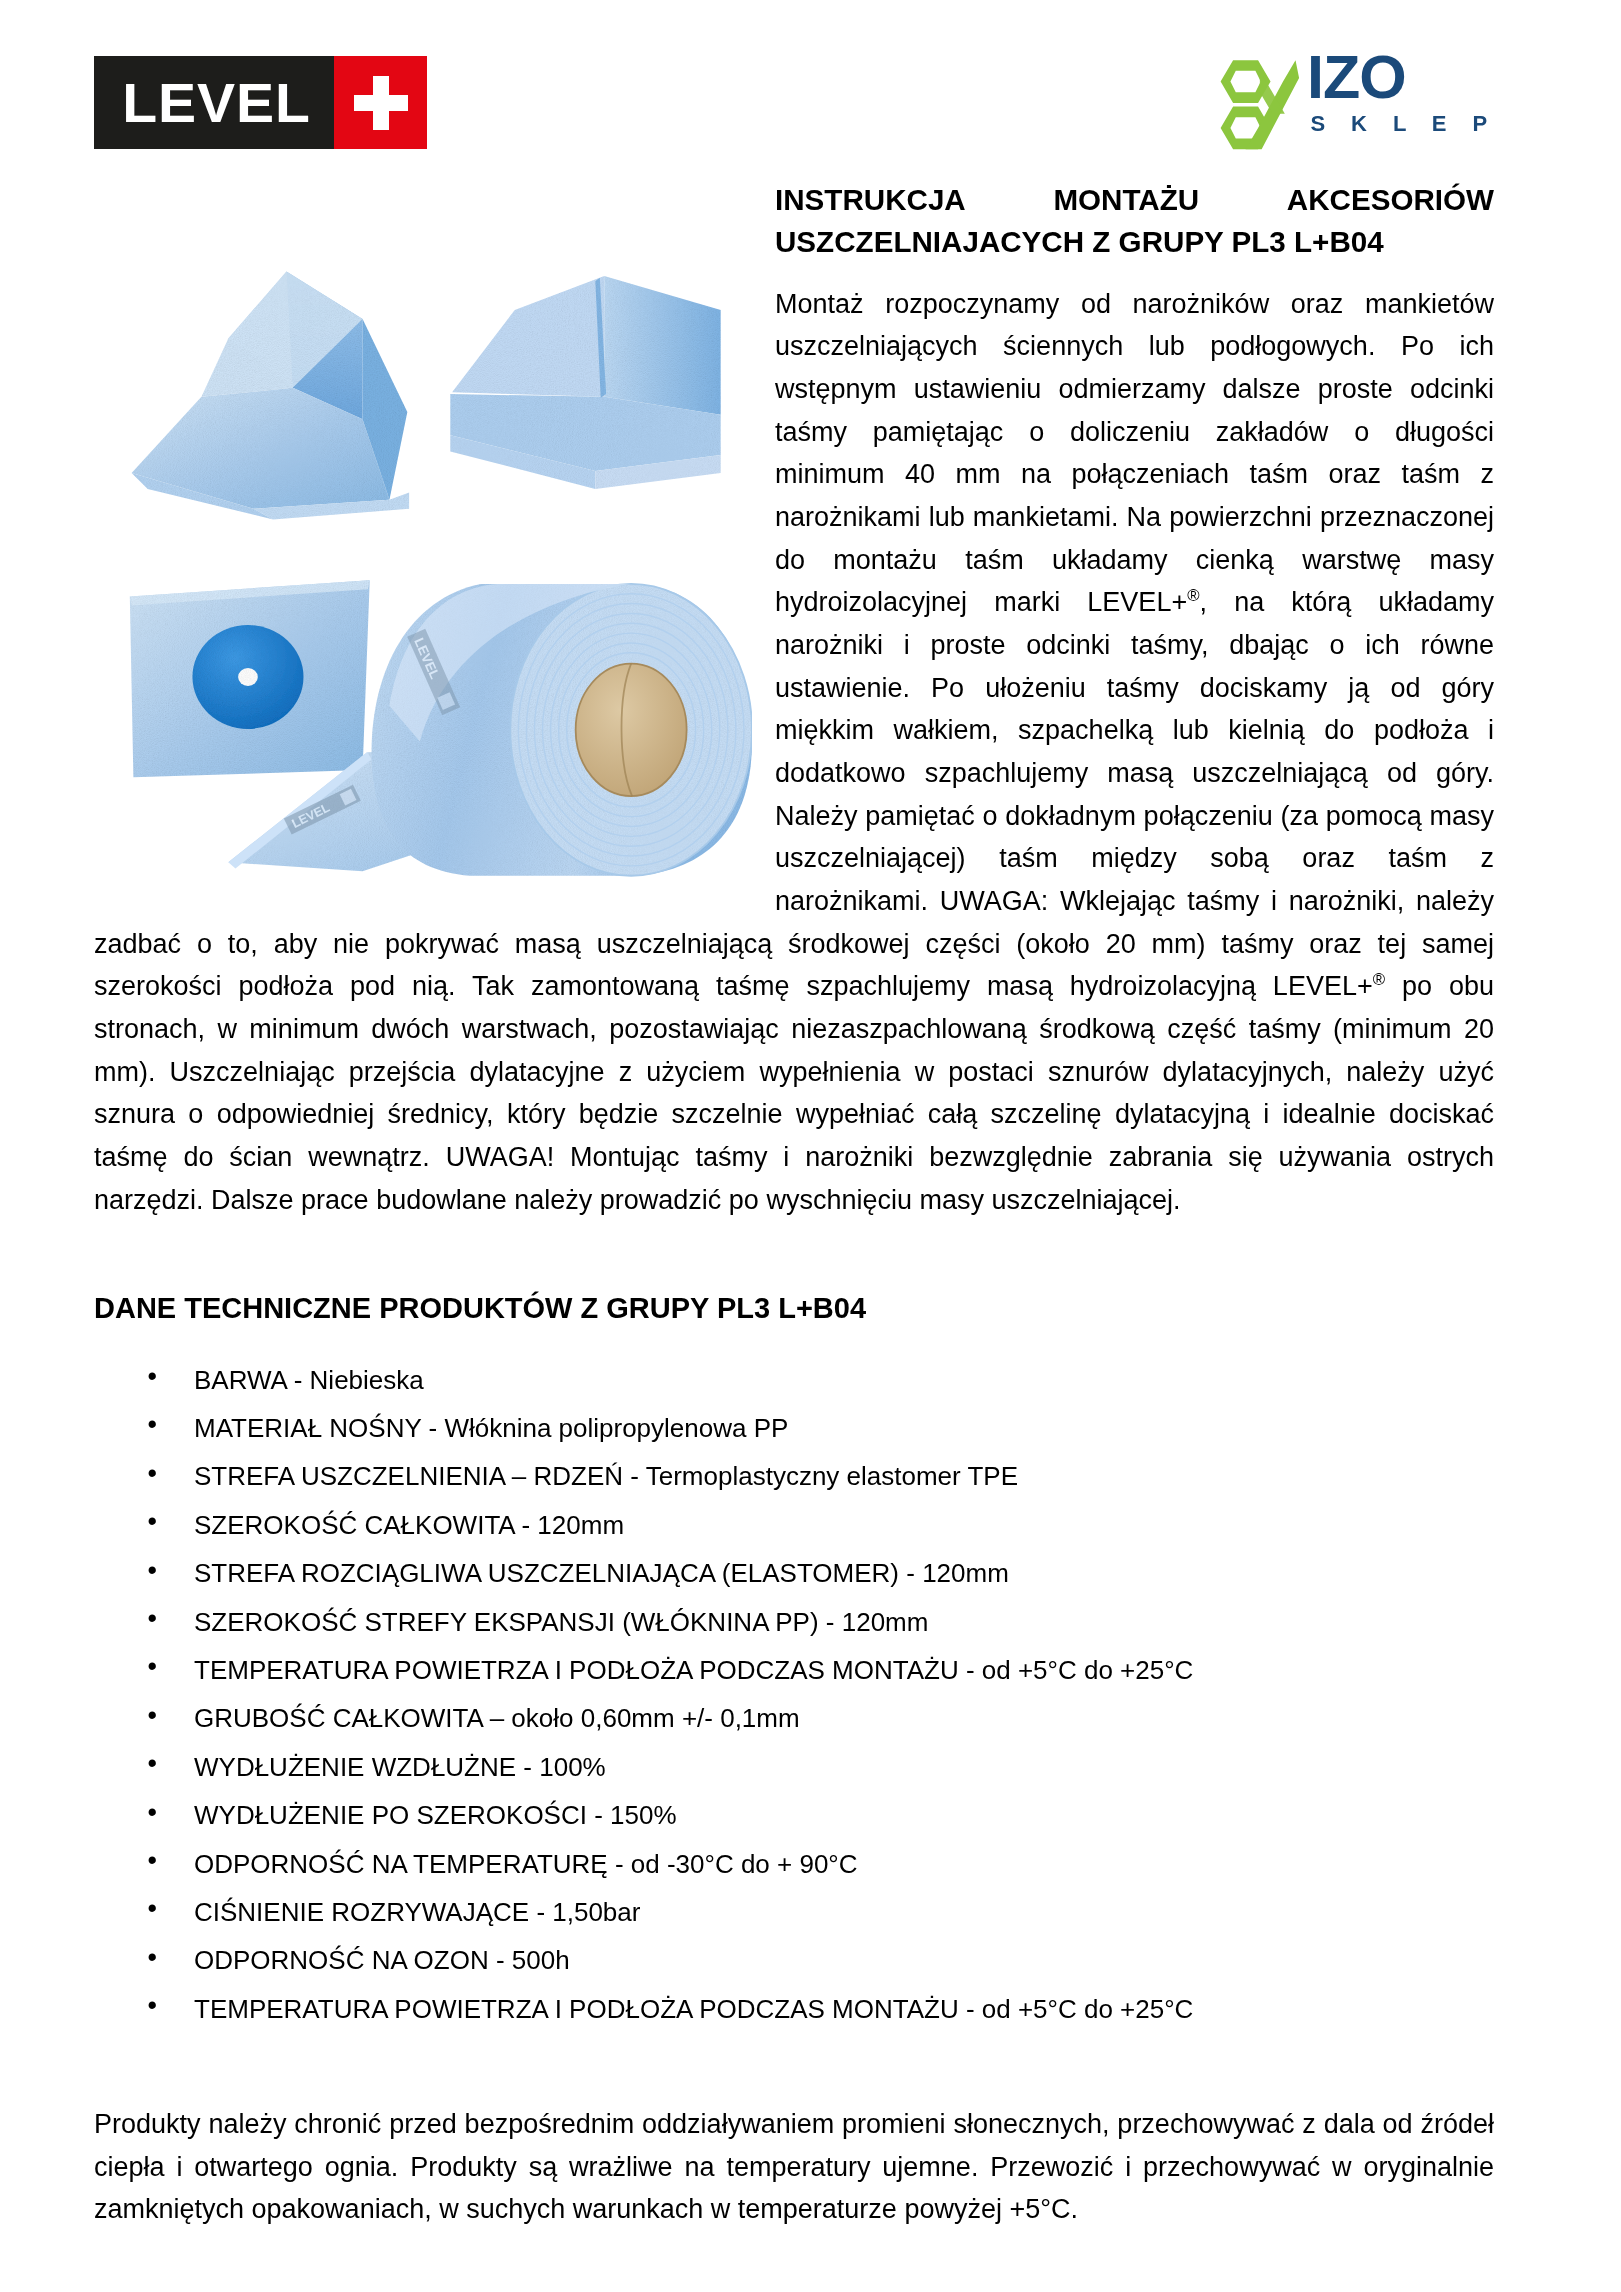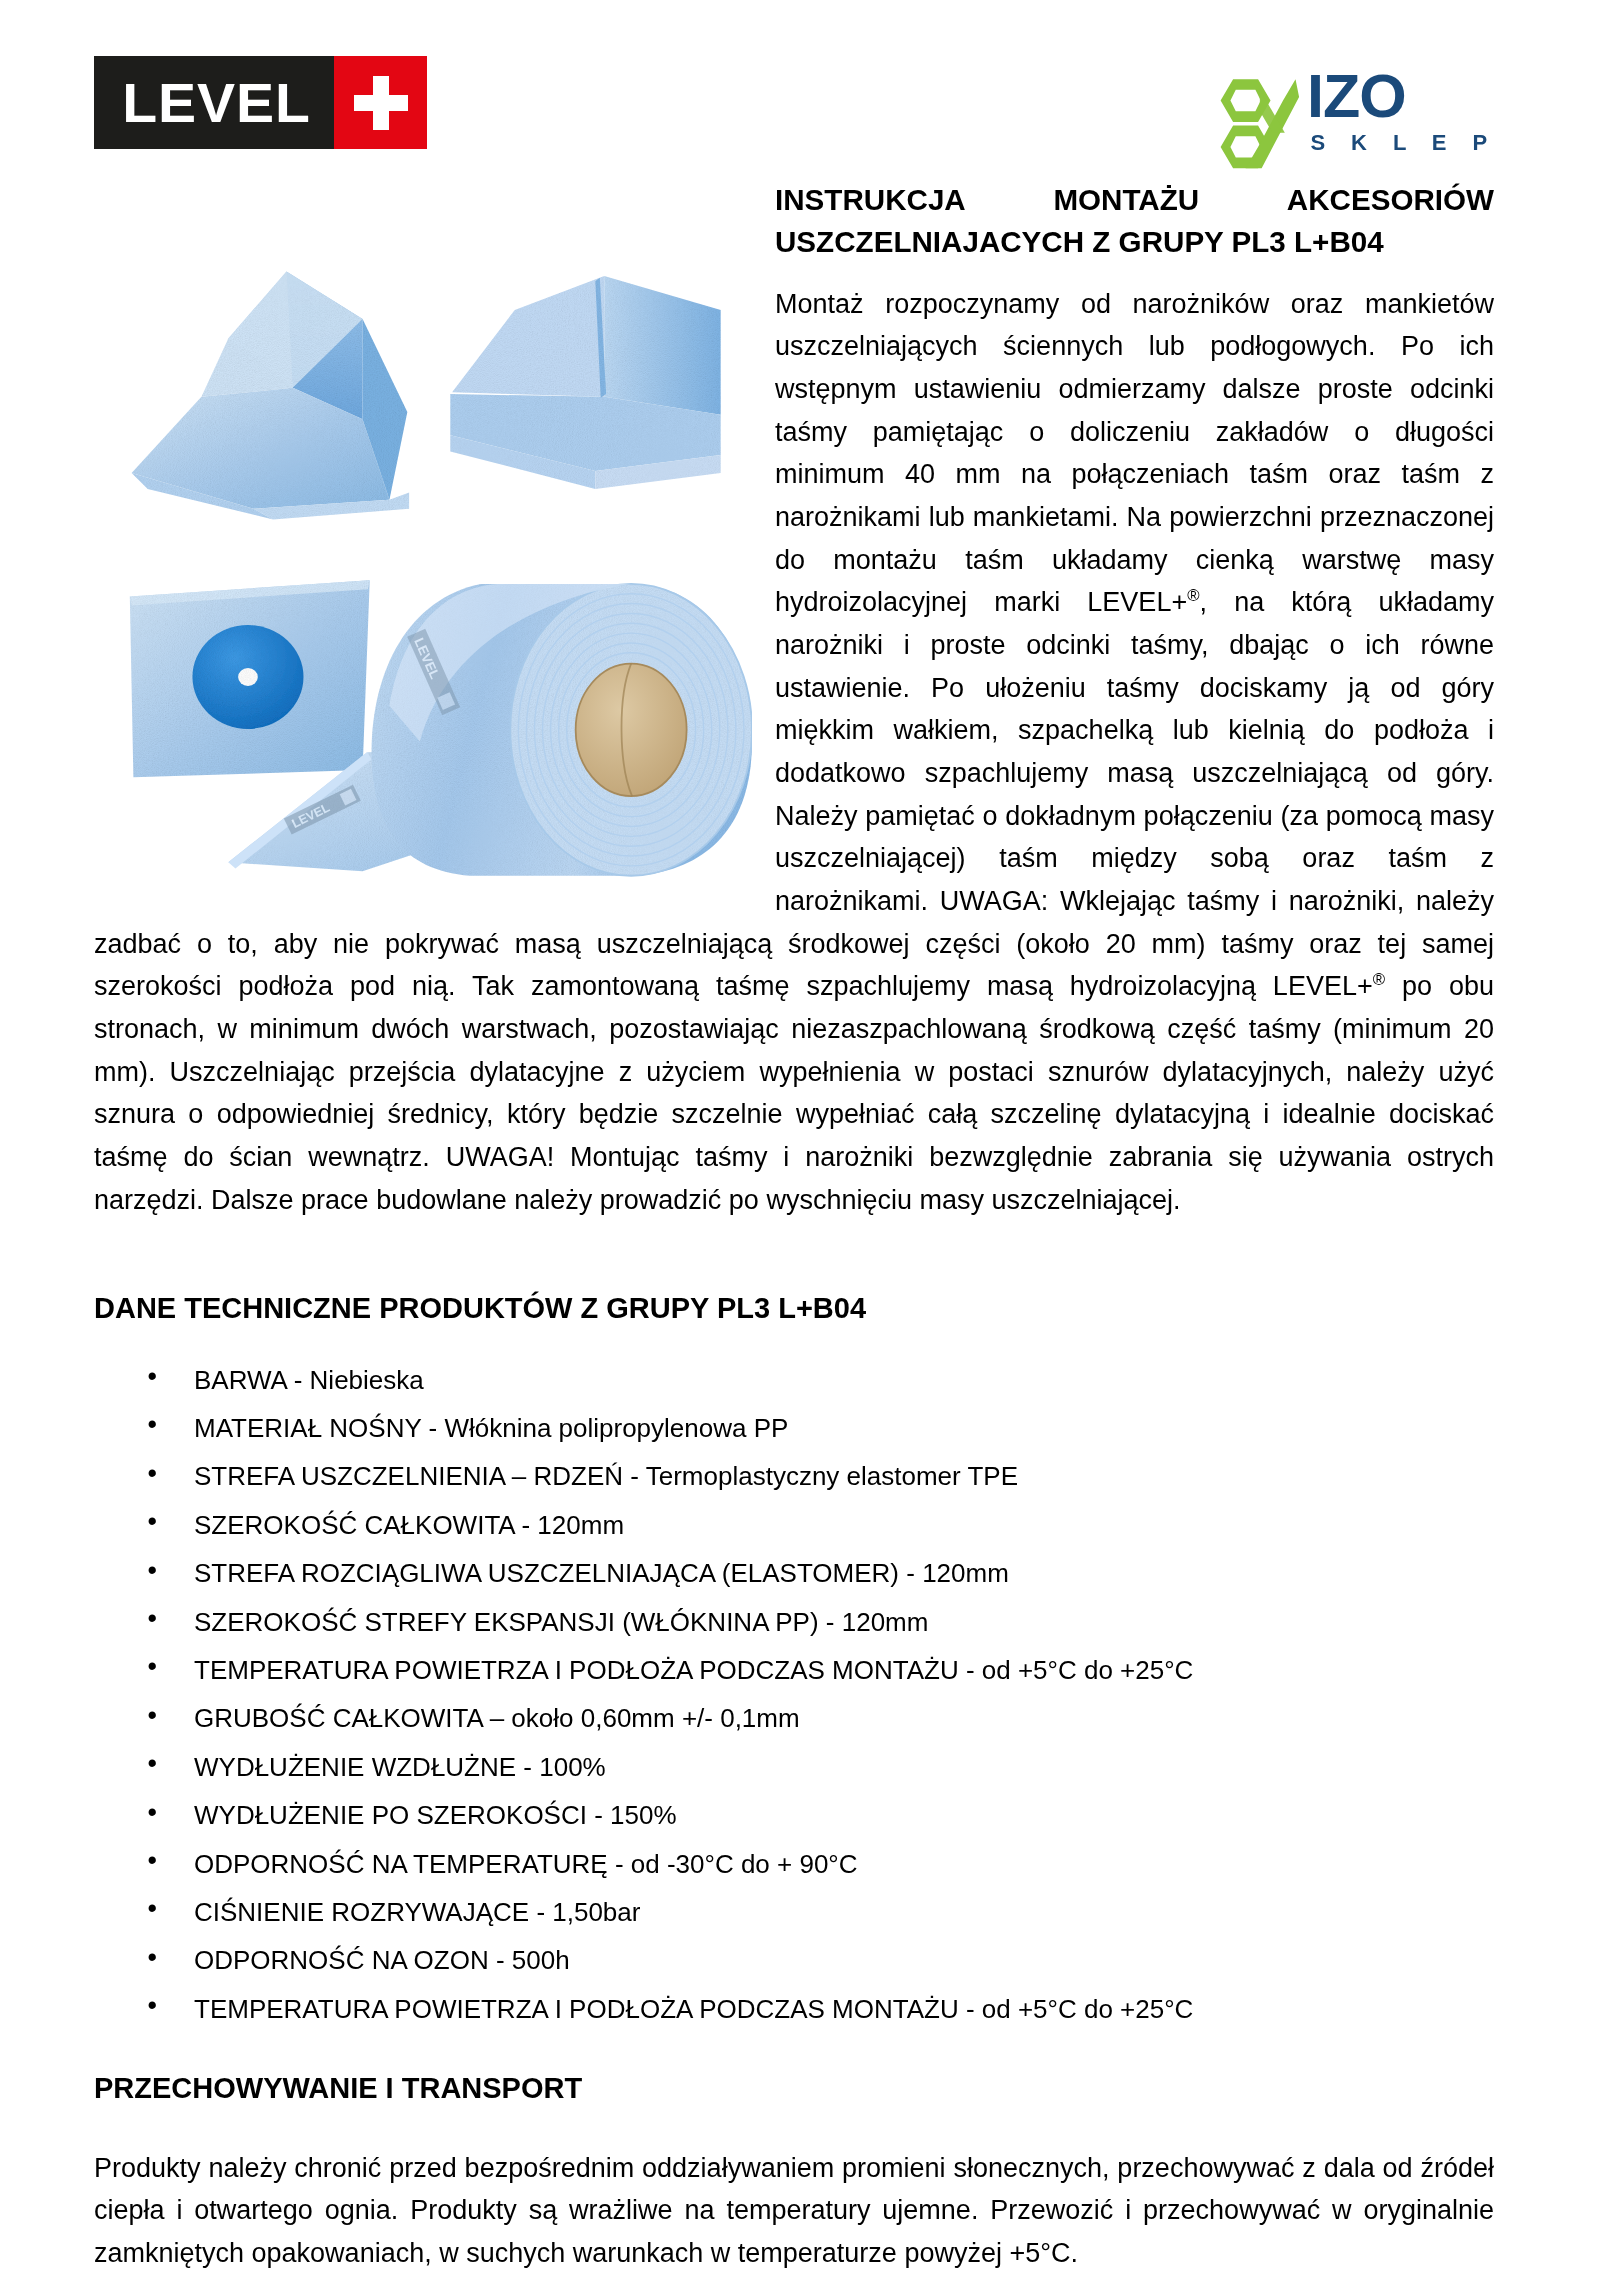--- a/index.html
+++ b/index.html
@@ -51,21 +51,21 @@
     position:absolute; left:19.7px; top:39px;
     width:54px; height:16px; background:#ffffff;
   }
   .logo-plus-v {
     position:absolute; left:39px; top:19.7px;
     width:16px; height:54px; background:#ffffff;
   }
 
   .logo-izo {
     position:absolute; right:103px; top:49px;
-    display:flex; align-items:flex-start;margin-top:19px;
+    display:flex; align-items:flex-start;
   }
   .izo-mark { margin-right:3.6px; margin-top:3.6px; }
   .izo-text-wrap { display:flex; flex-direction:column; }
   .izo-word {
     color:#1b4a7a;
     font-weight:bold;
     font-size:61px;
     line-height:0.92;
     letter-spacing:-0.9px;
   }
@@ -339,19 +339,18 @@
       <li>WYDŁUŻENIE WZDŁUŻNE - 100%</li>
       <li>WYDŁUŻENIE PO SZEROKOŚCI - 150%</li>
       <li>ODPORNOŚĆ NA TEMPERATURĘ - od -30°C do + 90°C</li>
       <li>CIŚNIENIE ROZRYWAJĄCE - 1,50bar</li>
       <li>ODPORNOŚĆ NA OZON - 500h</li>
       <li>TEMPERATURA POWIETRZA I PODŁOŻA PODCZAS MONTAŻU - od +5°C do +25°C</li>
     </ul>
 
     <div class="spacer-sm"></div>
 
-    <h2 class="section-heading">PRZECHOWYWANIE I TRANSPORT</h2>
     <div class="spacer-md"></div>
     <p class="body">Produkty należy chronić przed bezpośrednim oddziaływaniem promieni słonecznych, przechowywać z dala od źródeł ciepła i otwartego ognia. Produkty są wrażliwe na temperatury ujemne. Przewozić i przechowywać w oryginalnie zamkniętych opakowaniach, w suchych warunkach w temperaturze powyżej +5°C.</p>
 
   </div>
 </div>
 
 
 </body></html>

